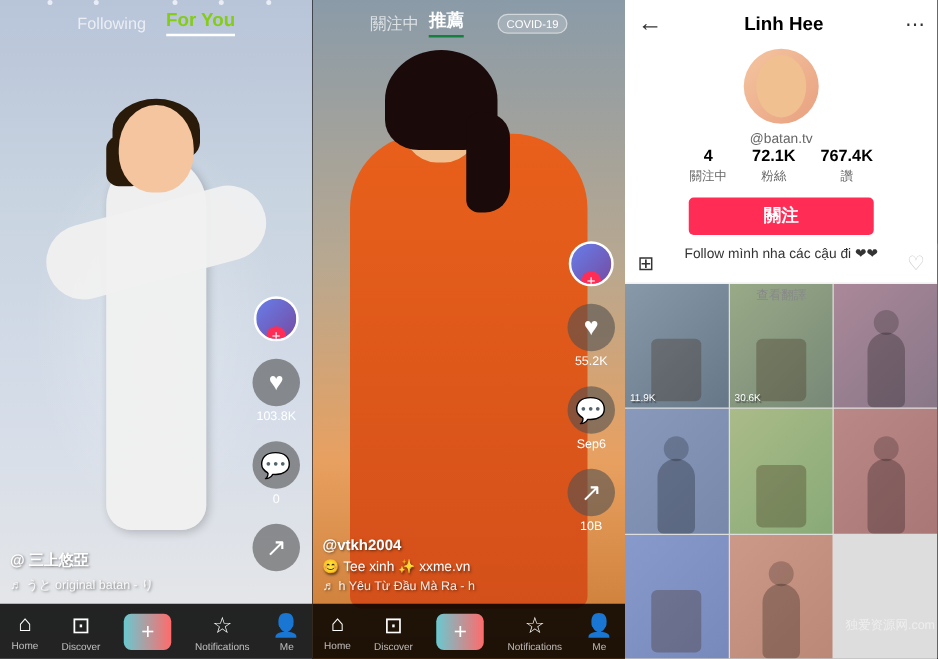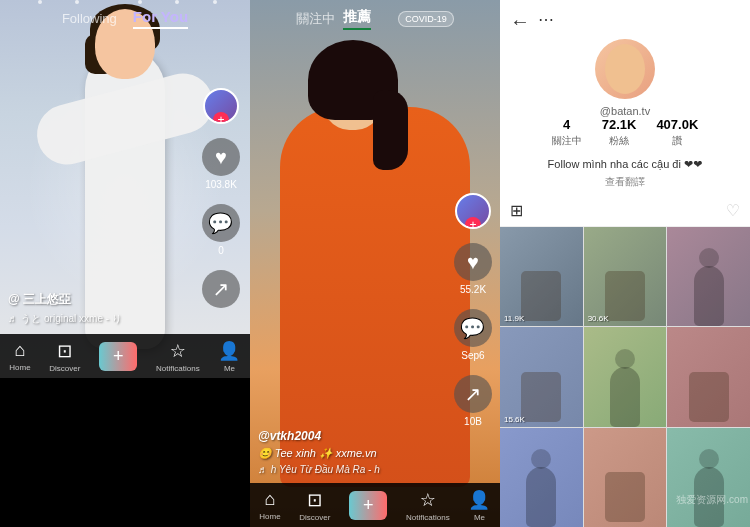--- a/index.html
+++ b/index.html
@@ -8,21 +8,21 @@
       height: 527px;
       overflow: hidden;
       font-family: -apple-system, 'PingFang SC', 'Helvetica Neue', sans-serif;
       background: #000;
       display: flex;
     }
 
     
     .panel-left {
       width: 250px;
-      height: 378px;
+      height: 527px;
       position: relative;
       overflow: hidden;
       background: #1a1a2e;
       flex-shrink: 0;
     }
     .panel-middle {
       width: 250px;
       height: 527px;
       position: relative;
       overflow: hidden;
@@ -113,21 +113,21 @@
       align-items: center;
       gap: 16px;
       z-index: 10;
     }
     .nav-tab {
       font-size: 13px;
       color: rgba(255,255,255,0.7);
       cursor: pointer;
     }
     .nav-tab.active {
-      color: #c4b5fd;
+      color: #84cc16;
       font-weight: 700;
       font-size: 15px;
       border-bottom: 2px solid #fff;
       padding-bottom: 2px;
     }
 
     
     .bottom-nav {
       position: absolute;
       bottom: 0; left: 0; right: 0;
@@ -347,21 +347,20 @@
       align-items: center;
       gap: 14px;
       z-index: 10;
     }
 
     
     .bottom-info-middle {
       position: absolute;
       bottom: 52px; left: 8px; right: 60px;
       z-index: 10;
-      font-style: italic;
     }
 
     
     .bottom-nav-middle {
       position: absolute;
       bottom: 0; left: 0; right: 0;
       height: 44px;
       background: rgba(0,0,0,0.85);
       display: flex;
       justify-content: space-around;
@@ -464,21 +463,21 @@
       padding: 6px 60px;
       font-size: 14px;
       font-weight: 600;
       cursor: pointer;
       margin-bottom: 8px;
     }
     .profile-bio {
       font-size: 11px;
       color: #333;
       text-align: center;
-      margin-bottom: 4px;
+      margin-bottom: 20px;
     }
     .translate-link {
       font-size: 10px;
       color: #888;
       text-align: left;
     }
 
     
     .videos-header {
       position: absolute;
@@ -603,21 +602,21 @@
       <div class="icon-circle">💬</div>
       <span class="count">0</span>
     </div>
     <div class="action-icon">
       <div class="icon-circle">↗</div>
     </div>
   </div>
 
   <div class="bottom-info-left">
     <div class="username">@ 三上悠亞</div>
-    <div class="music-info">♬ うと  original xxme - り</div>
+    <div class="music-info">♬ うと  original batan - り</div>
   </div>
 
   <div class="bottom-nav">
     <div class="bottom-nav-item">
       <span class="icon active">⌂</span>
       <span class="label">Home</span>
     </div>
     <div class="bottom-nav-item">
       <span class="icon">⊡</span>
       <span class="label">Discover</span>
@@ -695,39 +694,41 @@
     </div>
   </div>
 </div>
 
 <div class="panel-right">
   <div class="right-panel-bg"></div>
 
   <div class="profile-header">
     <div class="profile-top-bar">
       <span class="back-arrow">←</span>
+      <span class="profile-name-bar">Linh Hee</span>
       <span class="share-icon-r">⋯</span>
     </div>
     <div class="profile-info">
       <div class="profile-avatar"></div>
       <div class="profile-handle">@batan.tv</div>
       <div class="profile-stats">
         <div class="stat-item">
           <span class="stat-num">4</span>
           <span class="stat-label">關注中</span>
         </div>
         <div class="stat-item">
           <span class="stat-num">72.1K</span>
           <span class="stat-label">粉絲</span>
         </div>
         <div class="stat-item">
-          <span class="stat-num">407.0K</span>
+          <span class="stat-num">767.4K</span>
           <span class="stat-label">讚</span>
         </div>
       </div>
+      <button class="follow-btn">關注</button>
       <div class="profile-bio">Follow mình nha các cậu đi ❤❤</div>
       <div class="translate-link">查看翻譯</div>
     </div>
   </div>
 
   <div class="videos-header">
     <span class="grid-icon">⊞</span>
     <span class="heart-icon-r">♡</span>
   </div>
 
@@ -738,39 +739,35 @@
     </div>
     <div class="video-thumb">
       <div class="thumb-cook"></div>
       <span class="video-play-count">30.6K</span>
     </div>
     <div class="video-thumb">
       <div class="thumb-person"></div>
       <span class="video-play-count"></span>
     </div>
     <div class="video-thumb">
+      <div class="thumb-person"></div>
+      <span class="video-play-count"></span>
+    </div>
+    <div class="video-thumb">
       <div class="thumb-cook"></div>
-      <span class="video-play-count">15.6K</span>
+      <span class="video-play-count"></span>
     </div>
     <div class="video-thumb">
       <div class="thumb-person"></div>
       <span class="video-play-count"></span>
     </div>
     <div class="video-thumb">
       <div class="thumb-cook"></div>
       <span class="video-play-count"></span>
     </div>
     <div class="video-thumb">
       <div class="thumb-person"></div>
       <span class="video-play-count"></span>
     </div>
-    <div class="video-thumb">
-      <div class="thumb-cook"></div>
-      <span class="video-play-count"></span>
-    </div>
-    <div class="video-thumb">
-      <div class="thumb-person"></div>
-      <span class="video-play-count"></span>
-    </div>
   </div>
 
   <div class="watermark">独爱资源网.com</div>
 </div>
 
 </body></html>

